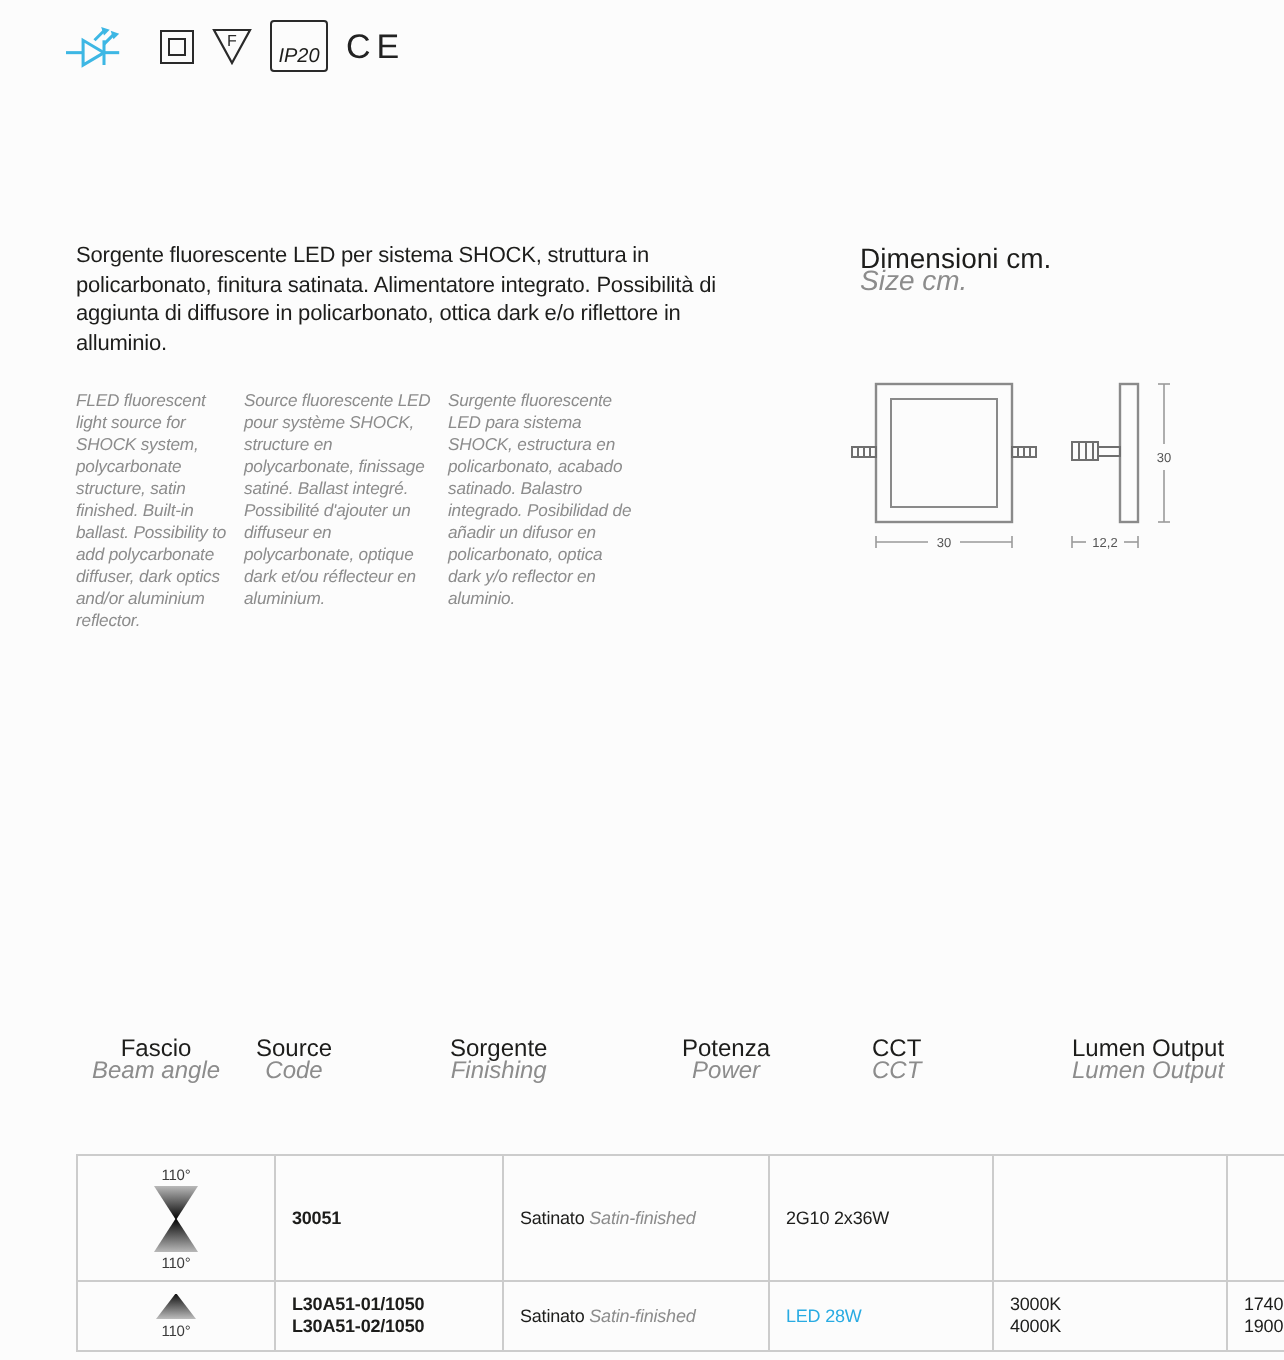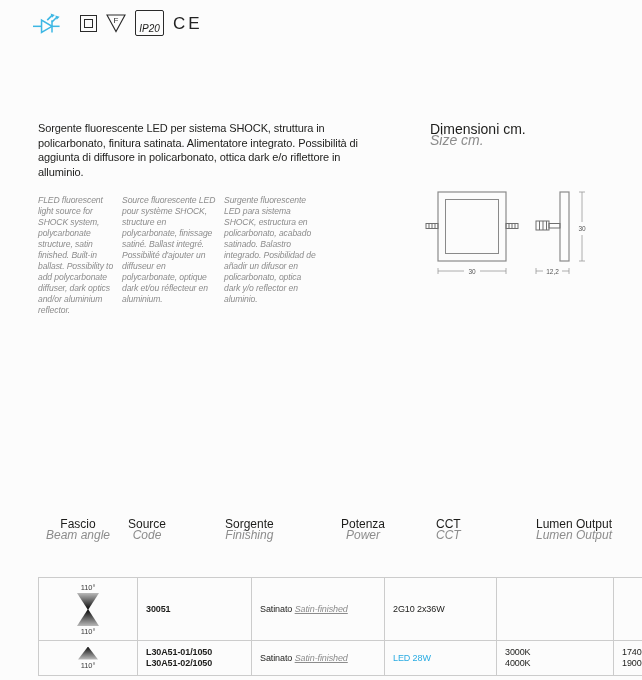--- a/index.html
+++ b/index.html
@@ -33,21 +33,21 @@
   .grid{left:38px;top:577px;width:570px;border-collapse:collapse;table-layout:fixed;}
   .grid td{border:1px solid #cccccc;vertical-align:middle;padding:4px 8px;font-size:9px;color:#1d1d1b;letter-spacing:-0.1px;}
   .grid .c1{width:82px;text-align:center;margin-top:20px;}
   .grid .c2{width:97px;font-weight:bold;}
   .grid .c3{width:116px;}
   .grid .c4{width:95px;}
   .grid .c5{width:100px;}
   .grid .c6{width:80px;}
   .row1 td{height:48px;}
   .row2 td{height:26px;}
-  .fin-en{color:#8c8c8c;font-style:italic;text-decoration:underline;}
+  .fin-en{color:#8c8c8c;font-style:italic;}
   .two-line span{display:block;line-height:11px;}
   
   .beam{display:inline-flex;flex-direction:column;align-items:center;gap:1px;font-size:7.5px;color:#3a3a3a;}
   .cone-down{width:22px;height:17px;background:linear-gradient(to bottom,#b9b9b9,#000);
     clip-path:polygon(0 0,100% 0,50% 100%);}
   .cone-up{width:22px;height:17px;background:linear-gradient(to bottom,#000,#b9b9b9);
     clip-path:polygon(50% 0,0 100%,100% 100%);}
   .cone-up-small{width:20px;height:13px;background:linear-gradient(to bottom,#111,#c4c4c4);
     clip-path:polygon(50% 0,0 100%,100% 100%);}
   .hourglass{display:flex;flex-direction:column;}

